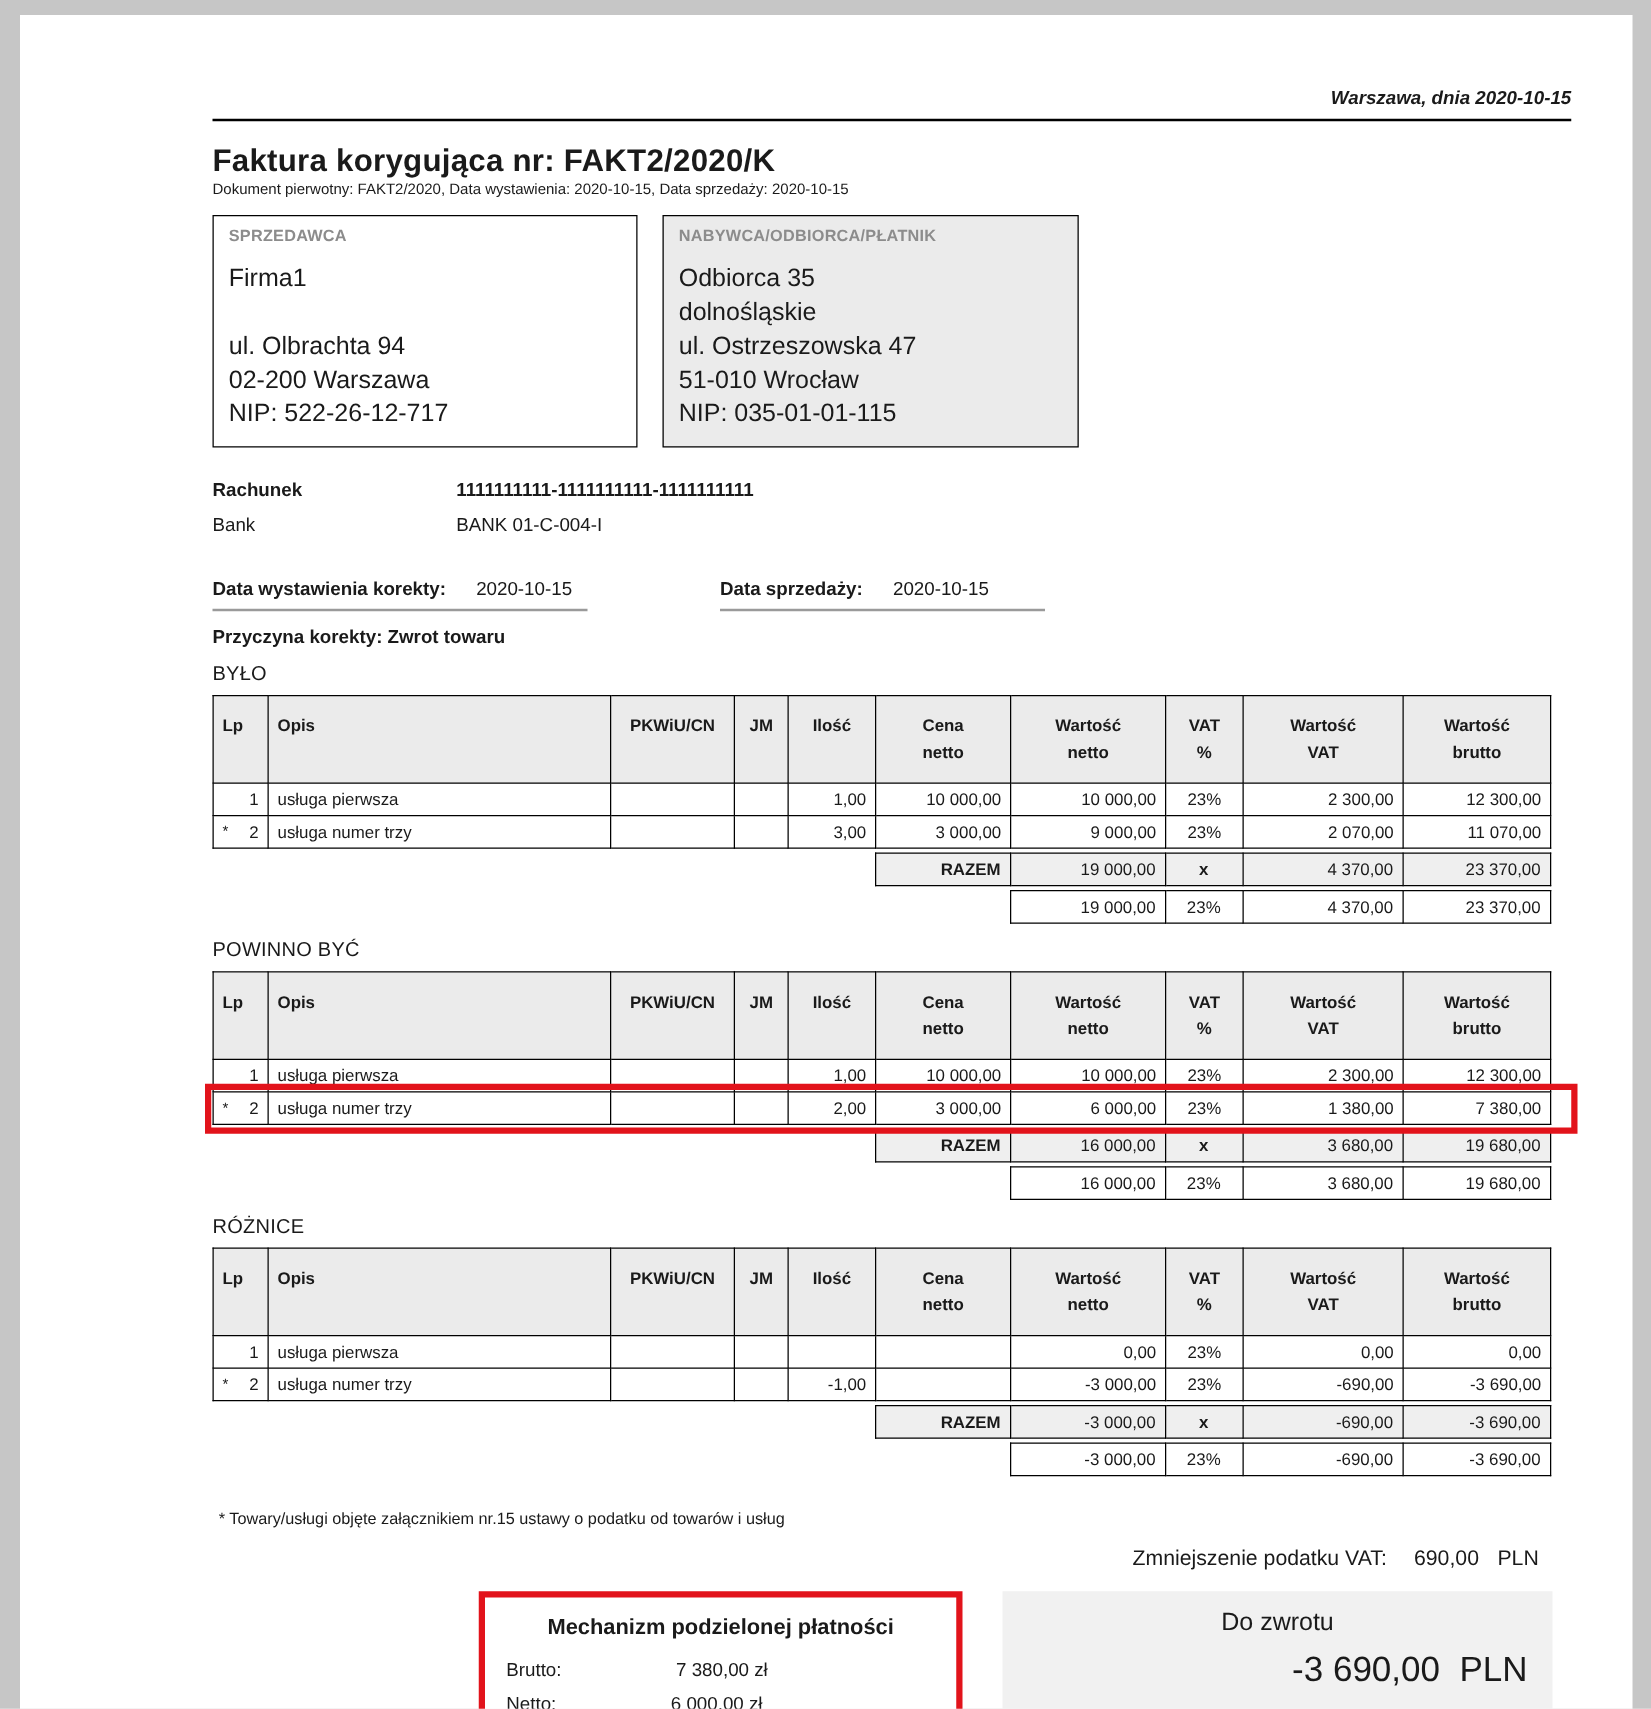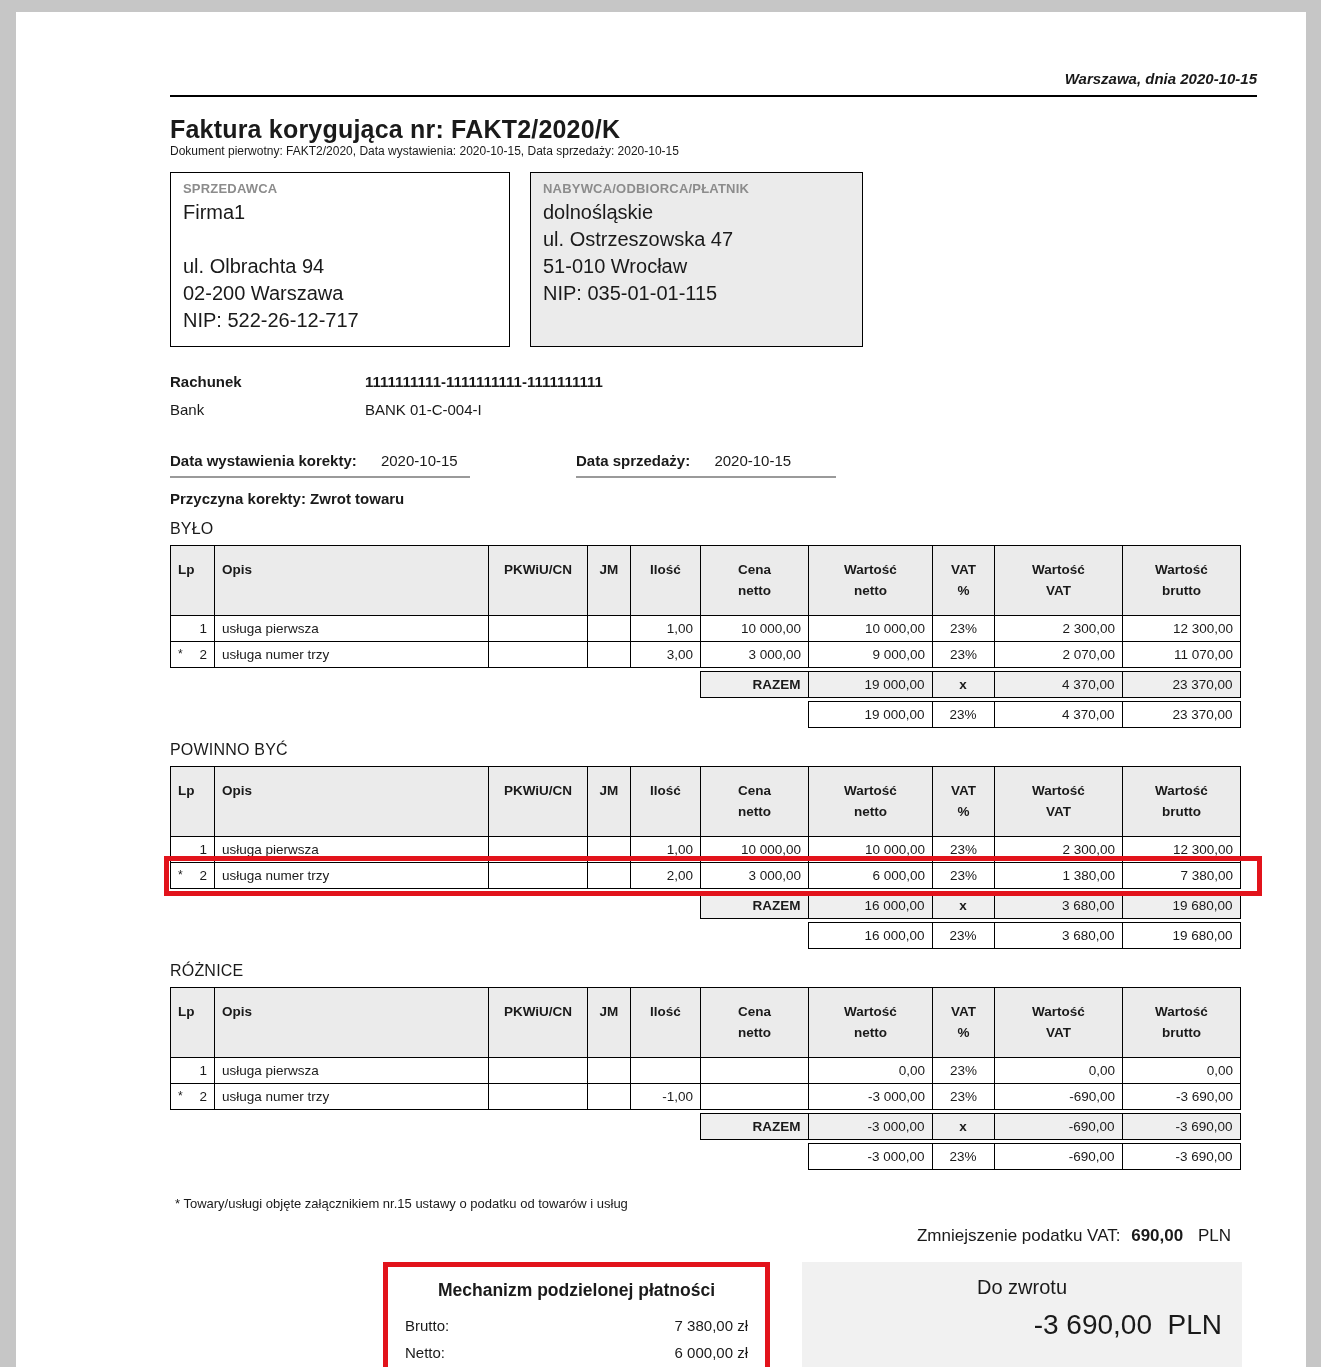--- a/index.html
+++ b/index.html
@@ -18,21 +18,21 @@
   .inner { width:1087px; }
 
   .place-date { text-align:right; font-size:15px; font-weight:bold; font-style:italic; }
   .top-rule { border:0; border-bottom:2px solid #000; margin:8px 0 0 0; }
   .doc-title { font-size:25px; font-weight:bold; margin:18px 0 0 0; letter-spacing:0.2px; }
   .source-doc { font-size:12px; margin-top:0; }
 
   .parties { display:flex; gap:20px; margin-top:14px; }
   .party { width:340px; min-height:160px; border:1px solid #000; padding:8px 12px 12px 12px; background:#fff; }
   .party.buyer { width:333px; background:#ebebeb; }
-  .party-label { font-size:13px; font-weight:bold; color:#8c8c8c; letter-spacing:0.2px; margin-bottom:3px; }
+  .party-label { font-size:13px; font-weight:bold; color:#8c8c8c; letter-spacing:0.2px; margin-bottom:14px; }
   .party-line { font-size:20px; line-height:27px; min-height:27px; }
 
   .bank-block { margin-top:26px; display:grid; grid-template-columns:195px auto; row-gap:11px; font-size:15px; }
   .bank-block .b { font-weight:bold; }
 
   .dates-row { display:flex; margin-top:34px; font-size:15px; }
   .date-group { border-bottom:2px solid #9a9a9a; padding-bottom:7px; }
   .date-group.issue { width:300px; }
   .date-group.sale { width:260px; margin-left:106px; }
   .date-label { font-weight:bold; }
@@ -59,27 +59,27 @@
   table.summary td { height:25px; background:#fff; }
   td.noborder { border:none !important; background:#fff !important; }
   td.bold { font-weight:bold; }
   .row-highlight {
     position:absolute; left:-6px; width:1098px;
     border:5px solid #e2131b; pointer-events:none; z-index:5;
   }
 
   .footnote { font-size:13px; margin-top:26px; margin-left:5px; }
   .vat-reduction { font-size:17px; text-align:right; padding-right:26px; margin-top:15px; }
-  .vat-reduction .v { margin-left:6px;font-weight:bold; }
+  .vat-reduction .v { margin-left:17px; }
   .vat-reduction .c { margin-left:10px; }
 
   .bottom-row { display:flex; margin-top:16px; margin-left:213px; gap:32px; align-items:flex-start; }
   .split-box { width:387px; border:5px solid #e2131b; padding:13px 17px 17px 17px; background:#fff; }
   .split-title { font-size:17.5px; font-weight:bold; text-align:center; margin-bottom:11px; }
-  .split-row { display:flex; justify-content:space-between; font-size:15px; line-height:27px; }
+  .split-row { display:flex; justify-content:flex-start; font-size:15px; line-height:27px; }
   .split-label { text-align:right; }
   .split-value { width:165px; text-align:right; }
 
   .refund-box { width:440px; min-height:157px; background:#f1f1f1; padding:14px 20px 18px 20px; }
   .refund-title { font-size:20px; text-align:center; }
   .refund-amount { font-size:28px; font-weight:normal; text-align:right; margin-top:10px; white-space:pre; }
 </style>
 </head>
 <body>
 
@@ -95,20 +95,21 @@
         <div class="party seller">
           <div class="party-label">SPRZEDAWCA</div>
           <div class="party-line">Firma1</div>
           <div class="party-line"></div>
           <div class="party-line">ul. Olbrachta 94</div>
           <div class="party-line">02-200 Warszawa</div>
           <div class="party-line">NIP: 522-26-12-717</div>
         </div>
         <div class="party buyer">
           <div class="party-label">NABYWCA/ODBIORCA/PŁATNIK</div>
+          <div class="party-line">Odbiorca 35</div>
           <div class="party-line">dolnośląskie</div>
           <div class="party-line">ul. Ostrzeszowska 47</div>
           <div class="party-line">51-010 Wrocław</div>
           <div class="party-line">NIP: 035-01-01-115</div>
         </div>
       </div>
 
       <div class="bank-block">
         <div class="b">Rachunek</div>
         <div class="b">1111111111-1111111111-1111111111</div>

